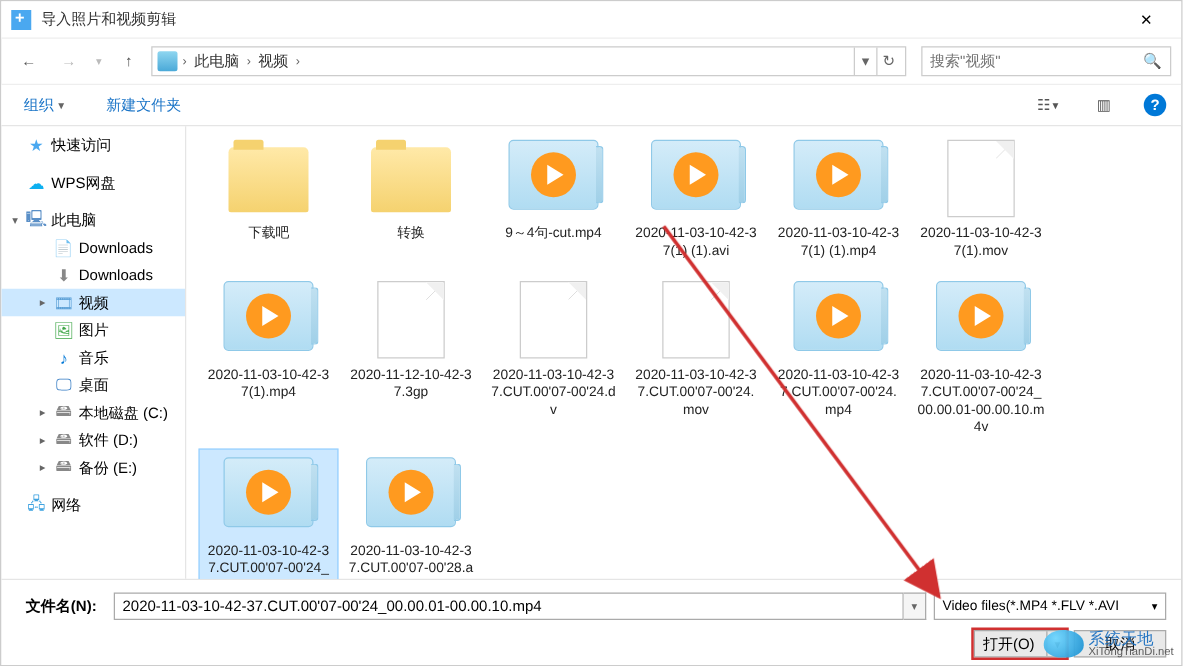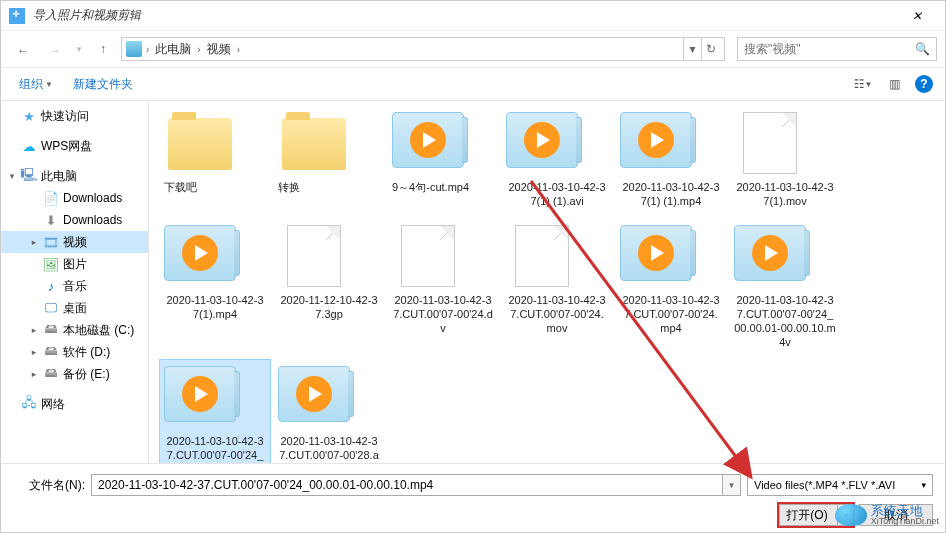--- a/index.html
+++ b/index.html
@@ -1,38 +1,38 @@
 <!DOCTYPE html>
 <html><head>
 <meta charset="utf-8">
 <style>
 * { box-sizing: border-box; margin: 0; padding: 0; font-family: "Microsoft YaHei", "Segoe UI", sans-serif; }
 body { width: 946px; height: 533px; background: #fff; font-size: 12px; border: 1px solid #ccc; overflow: hidden; position: relative; }
 
-.titlebar { display: flex; align-items: center; height: 30px; padding: 0 8px; background: #fff; border-bottom: 1px solid #eee; font-style: italic; }
+.titlebar { display: flex; align-items: center; height: 30px; padding: 0 8px; background: #fff; border-bottom: 1px solid #eee; }
 .titlebar .app-icon { width: 16px; height: 16px; background: #4aa8f0; margin-right: 8px; position: relative; }
 .titlebar .app-icon::after { content: "+"; color: #fff; position: absolute; top: -2px; left: 3px; font-size: 13px; font-weight: bold; }
 .titlebar .title { flex: 1; font-size: 12px; color: #333; }
 .titlebar .close { width: 40px; height: 30px; display: flex; align-items: center; justify-content: center; cursor: pointer; }
 
 .navbar { display: flex; align-items: center; height: 36px; padding: 4px 8px; gap: 4px; }
 .nav-btn { width: 28px; height: 28px; display: flex; align-items: center; justify-content: center; cursor: pointer; color: #555; border-radius: 2px; }
 .nav-btn.disabled { color: #bbb; }
 .breadcrumb { flex: 1; display: flex; align-items: center; height: 24px; border: 1px solid #ccc; background: #fff; padding: 0 4px; gap: 4px; }
 .breadcrumb .bc-icon { width: 16px; height: 16px; background: linear-gradient(#8fd6f0,#4aa9d8); border-radius: 2px; }
 .breadcrumb .bc-chev { color: #666; font-size: 10px; }
 .breadcrumb .bc-item { color: #333; cursor: pointer; padding: 0 2px; }
 .bc-dropdowns { display: flex; border-left: 1px solid #ccc; height: 100%; }
 .bc-dd { width: 18px; display: flex; align-items: center; justify-content: center; color: #666; cursor: pointer; }
 .bc-dd:first-child { border-right: 1px solid #ccc; }
 .searchbox { width: 200px; height: 24px; border: 1px solid #ccc; display: flex; align-items: center; padding: 0 6px; margin-left: 8px; }
 .searchbox input { border: none; outline: none; flex: 1; font-size: 12px; color: #888; }
 .searchbox .search-icon { color: #666; }
 
-.toolbar { display: flex; align-items: center; height: 34px; padding: 0 12px; border-top: 1px solid #eee; border-bottom: 1px solid #e5e5e5; background: #fff; gap: 8px; }
+.toolbar { display: flex; align-items: center; height: 34px; padding: 0 12px; border-top: 1px solid #eee; border-bottom: 1px solid #e5e5e5; background: #fff; gap: 20px; }
 .tool-btn { padding: 4px 6px; cursor: pointer; color: #1a74c7; display: flex; align-items: center; gap: 2px; }
 .tool-btn .dd { font-size: 8px; color: #666; }
 .toolbar-spacer { flex: 1; }
 .tool-icon { width: 24px; height: 24px; display: flex; align-items: center; justify-content: center; cursor: pointer; color: #555; }
 .help-icon { width: 18px; height: 18px; background: #0078d7; border-radius: 50%; color: #fff; display: flex; align-items: center; justify-content: center; font-size: 12px; font-weight: bold; }
 
 .main { display: flex; height: 362px; }
 
 .sidebar { width: 148px; border-right: 1px solid #e5e5e5; overflow-y: auto; padding-top: 4px; }
 .tree-item { display: flex; align-items: center; height: 22px; padding-left: 6px; cursor: pointer; gap: 4px; font-size: 12px; }
@@ -47,37 +47,37 @@
 .ic-dl { color: #888; }
 .ic-vid { color: #5a9fd6; }
 .ic-pic { color: #3fa648; }
 .ic-mus { color: #0078d7; }
 .ic-desk { color: #3a7fc5; }
 .ic-disk { color: #888; }
 .ic-net { color: #3fa3e0; }
 
 .files { flex: 1; overflow-y: auto; padding: 4px 10px; }
 .file-grid { display: flex; flex-wrap: wrap; gap: 2px; align-content: flex-start; }
-.file-item { width: 112px; display: flex; flex-direction: column; align-items: flex-start; padding: 6px 4px; cursor: pointer; border: 1px solid transparent; text-align: center; }
+.file-item { width: 112px; display: flex; flex-direction: column; align-items: center; padding: 6px 4px; cursor: pointer; border: 1px solid transparent; text-align: center; }
 .file-item.selected { background: #cce8ff; border-color: #99d1ff; }
 .file-thumb { width: 72px; height: 64px; margin-bottom: 4px; position: relative; }
 .folder-thumb { width: 64px; height: 52px; margin: 6px auto; background: linear-gradient(#ffe9a8,#f5d26f); border-radius: 4px 4px 2px 2px; position: relative; }
 .folder-thumb::before { content: ""; position: absolute; top: -6px; left: 4px; width: 24px; height: 8px; background: #f5d26f; border-radius: 2px 2px 0 0; }
 .video-thumb { width: 72px; height: 56px; background: linear-gradient(#d4ecf9,#b0dcf2); border: 1px solid #8fc9e8; border-radius: 4px; position: relative; display: flex; align-items: center; justify-content: center; }
 .video-thumb::before { content: ""; position: absolute; right: -5px; top: 4px; bottom: 4px; width: 5px; background: linear-gradient(#c0e0f0,#a0d0e8); border: 1px solid #8fc9e8; border-left: none; border-radius: 0 3px 3px 0; }
 .play-circle { width: 36px; height: 36px; background: #ff9a1f; border-radius: 50%; display: flex; align-items: center; justify-content: center; }
 .play-circle::after { content: ""; border-left: 13px solid #fff; border-top: 8px solid transparent; border-bottom: 8px solid transparent; margin-left: 3px; }
 .blank-thumb { width: 54px; height: 62px; background: #fff; border: 1px solid #ccc; position: relative; margin: 0 auto; }
 .blank-thumb::after { content: ""; position: absolute; top: 0; right: 0; border-top: 14px solid #f0f0f0; border-left: 14px solid transparent; }
 .blank-thumb::before { content: ""; position: absolute; top: 0; right: 0; width: 14px; height: 14px; background: linear-gradient(135deg,#fff 48%, #ccc 50%, #fff 52%); }
 .file-label { font-size: 11px; line-height: 1.3; color: #222; word-break: break-all; max-height: 58px; overflow: hidden; }
 
 .footer { border-top: 1px solid #e5e5e5; padding: 10px 12px; display: flex; flex-direction: column; gap: 8px; position: relative; }
 .row1 { display: flex; align-items: center; gap: 6px; }
-.fn-label { width: 72px; text-align: right; font-size: 12px; }
+.fn-label { width: 72px; text-align: center; font-size: 12px; font-weight: bold; }
 .fn-input { flex: 1; display: flex; }
 .fn-input input { flex: 1; height: 22px; border: 1px solid #aaa; padding: 0 6px; font-size: 12px; outline: none; }
 .fn-dd { width: 18px; height: 22px; border: 1px solid #aaa; border-left: none; display: flex; align-items: center; justify-content: center; font-size: 9px; color: #666; cursor: pointer; background: #f5f5f5; }
 .filter { width: 186px; height: 22px; border: 1px solid #aaa; display: flex; align-items: center; padding: 0 6px; font-size: 11px; cursor: pointer; background: #fff; white-space: nowrap; overflow: hidden; }
 .filter .dd { margin-left: auto; font-size: 9px; }
 .row2 { display: flex; justify-content: flex-end; gap: 6px; }
 .btn { min-width: 74px; height: 22px; border: 1px solid #aaa; background: #e9e9e9; display: flex; align-items: center; justify-content: center; cursor: pointer; font-size: 12px; position: relative; }
 .btn.primary { outline: 2px solid #d03030; outline-offset: 0px; text-align: right; }
 .btn .dd { font-size: 8px; margin-left: 2px; position: absolute; right: 2px; border-left: 1px solid #aaa; padding-left: 4px; height: 100%; display: flex; align-items: center; }
 

